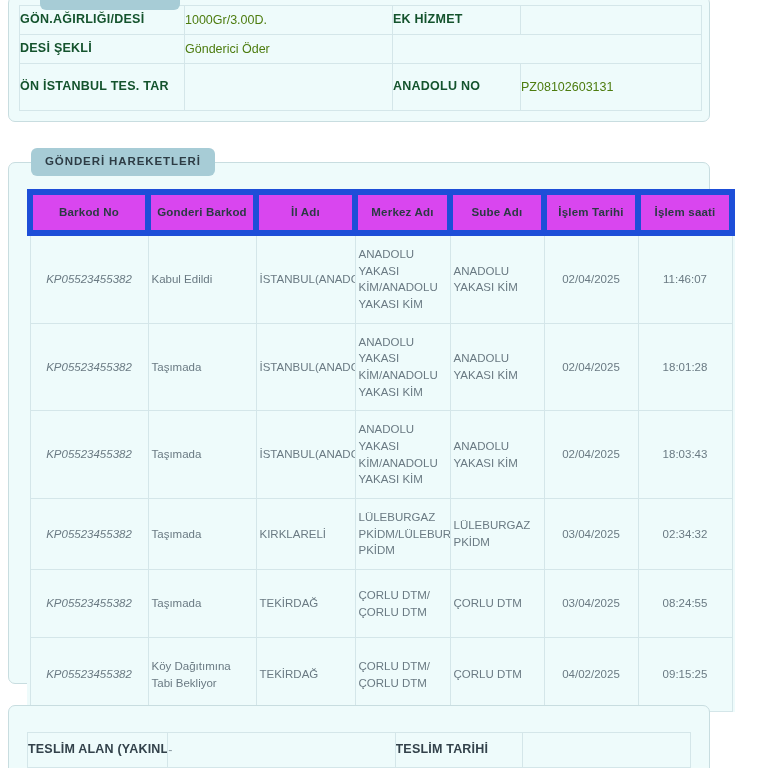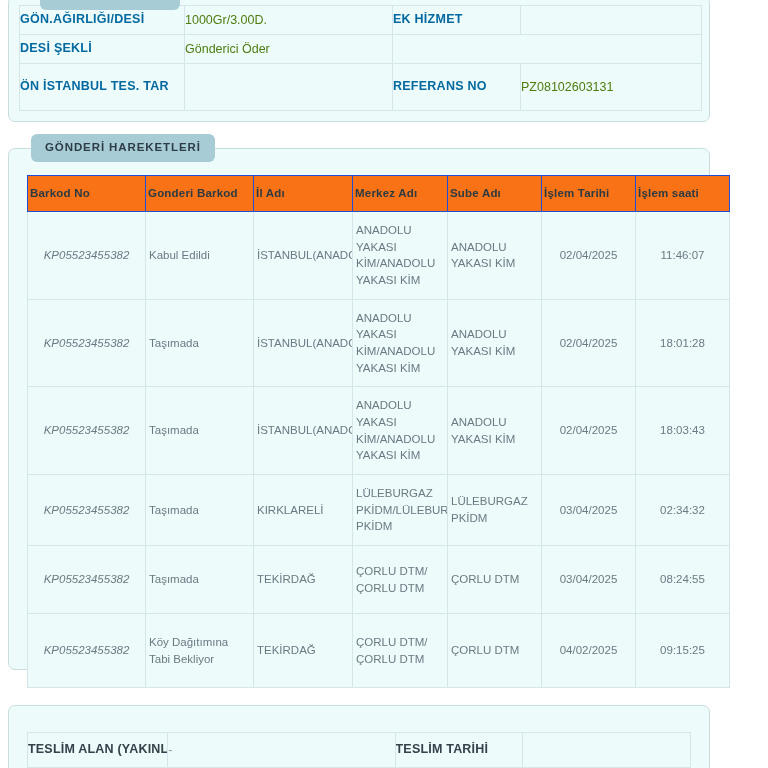--- a/index.html
+++ b/index.html
@@ -70,49 +70,49 @@
   
   .summary-wrap {
     padding: 8px 10px 10px 10px;
   }
   table.summary td {
     height: 28px;
     font-size: 12.5px;
   }
   td.lbl {
     font-weight: bold;
-    color: #0369a1;
+    color: #14532d;
     font-size: 12.5px;
     letter-spacing: 0.25px;
     padding: 6px 0 6px 14px;
     white-space: normal;
     line-height: 1.25;
   }
   td.val {
     color: #4d7c0f;
     font-size: 12px;
     padding: 6px 0 6px 12px;
     font-weight: normal;
   }
   td.blank { background: #eefbfb; }
 
   
   .moves-wrap { padding: 26px 18px 12px 18px; }
 
   table.moves { width: 662px; }
   table.moves th {
-    background: #f97316;
+    background: #d946ef;
     color: #2b3a43;
     font-size: 11.5px;
     font-weight: bold;
-    text-align: left;
+    text-align: center;
     padding: 10px 2px;
     line-height: 1.3;
     white-space: normal;
-    border: 1px solid #1d4ed8;
+    border: 6px solid #1d4ed8;
     letter-spacing: 0.2px;
   }
   table.moves td {
     color: #6a7a83;
     font-size: 11.5px;
     line-height: 1.45;
     padding: 10px 3px;
     white-space: normal;
     word-break: keep-all;
   }
@@ -190,29 +190,29 @@
             <td class="val blank"></td>
           </tr>
           <tr>
             <td class="lbl">DESİ ŞEKLİ</td>
             <td class="val">Gönderici Öder</td>
             <td class="val blank" colspan="2"></td>
           </tr>
           <tr>
             <td class="lbl" style="height:46px">ÖN İSTANBUL TES. TAR</td>
             <td class="val"></td>
-            <td class="lbl">REFERANS NO</td>
+            <td class="lbl">ANADOLU NO</td>
             <td class="val">PZ08102603131</td>
           </tr>
         </tbody>
       </table>
     </div>
   </div>
 
-  <div class="card" style="top:148px; height:522px;">
+  <div class="card" style="top:162px; height:522px;">
     <div class="card-tab">GÖNDERİ HAREKETLERİ</div>
 
     <div class="moves-wrap">
       <table class="grid moves">
         <colgroup>
           <col class="c-barkod">
             <col class="c-durum">
             <col class="c-il">
           <col class="c-merkez">
             <col class="c-sube">

